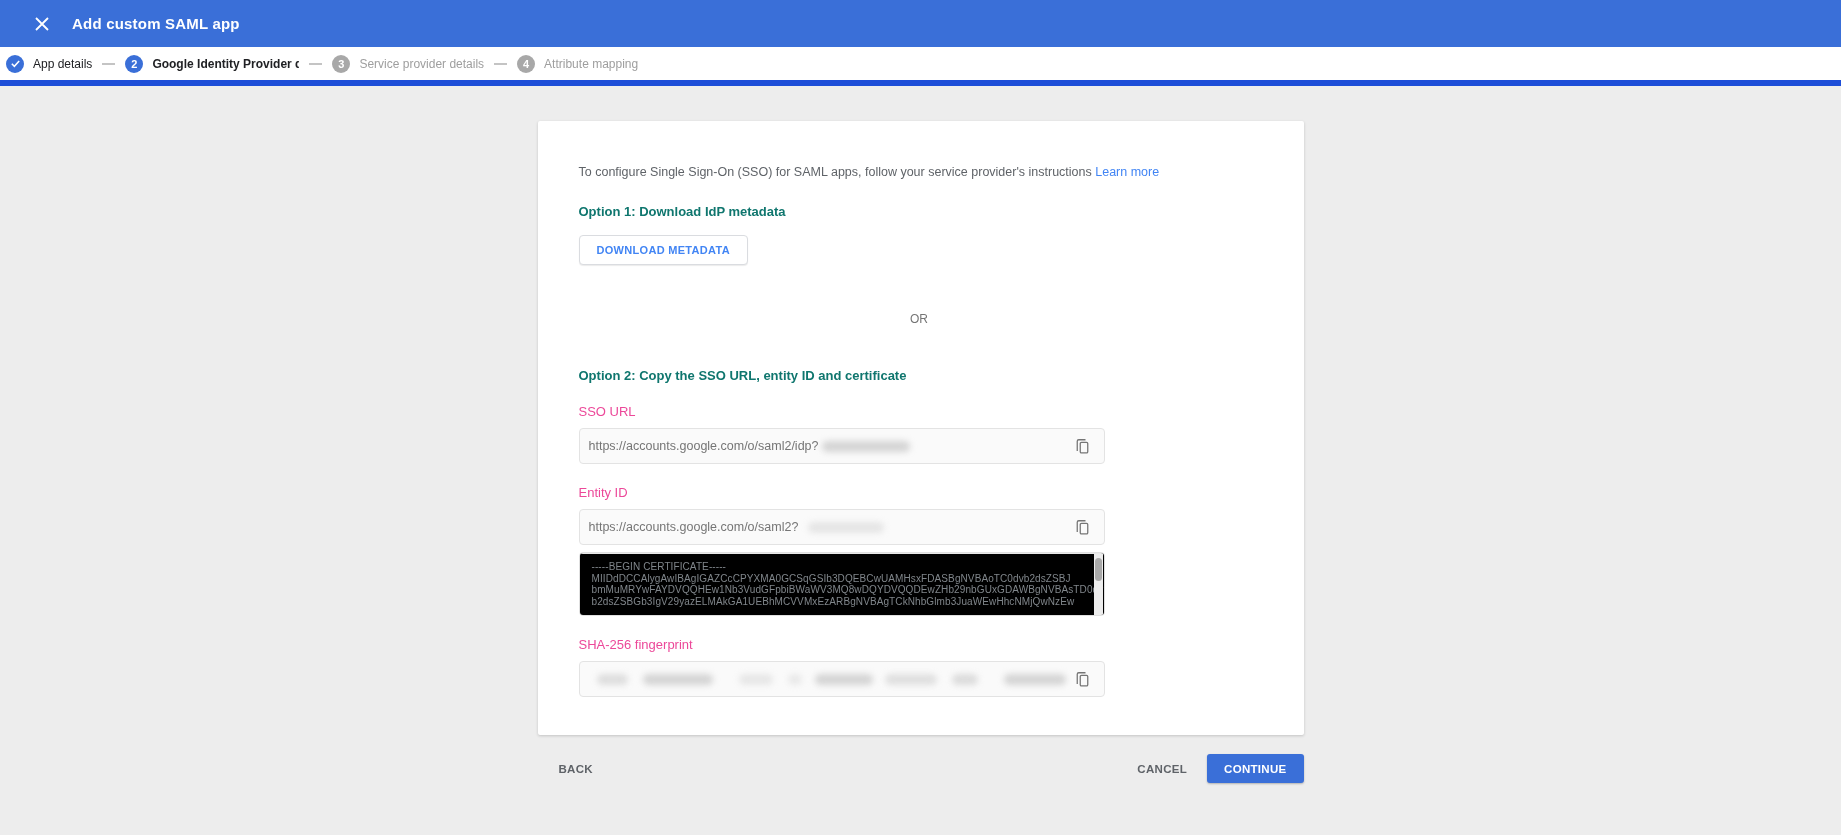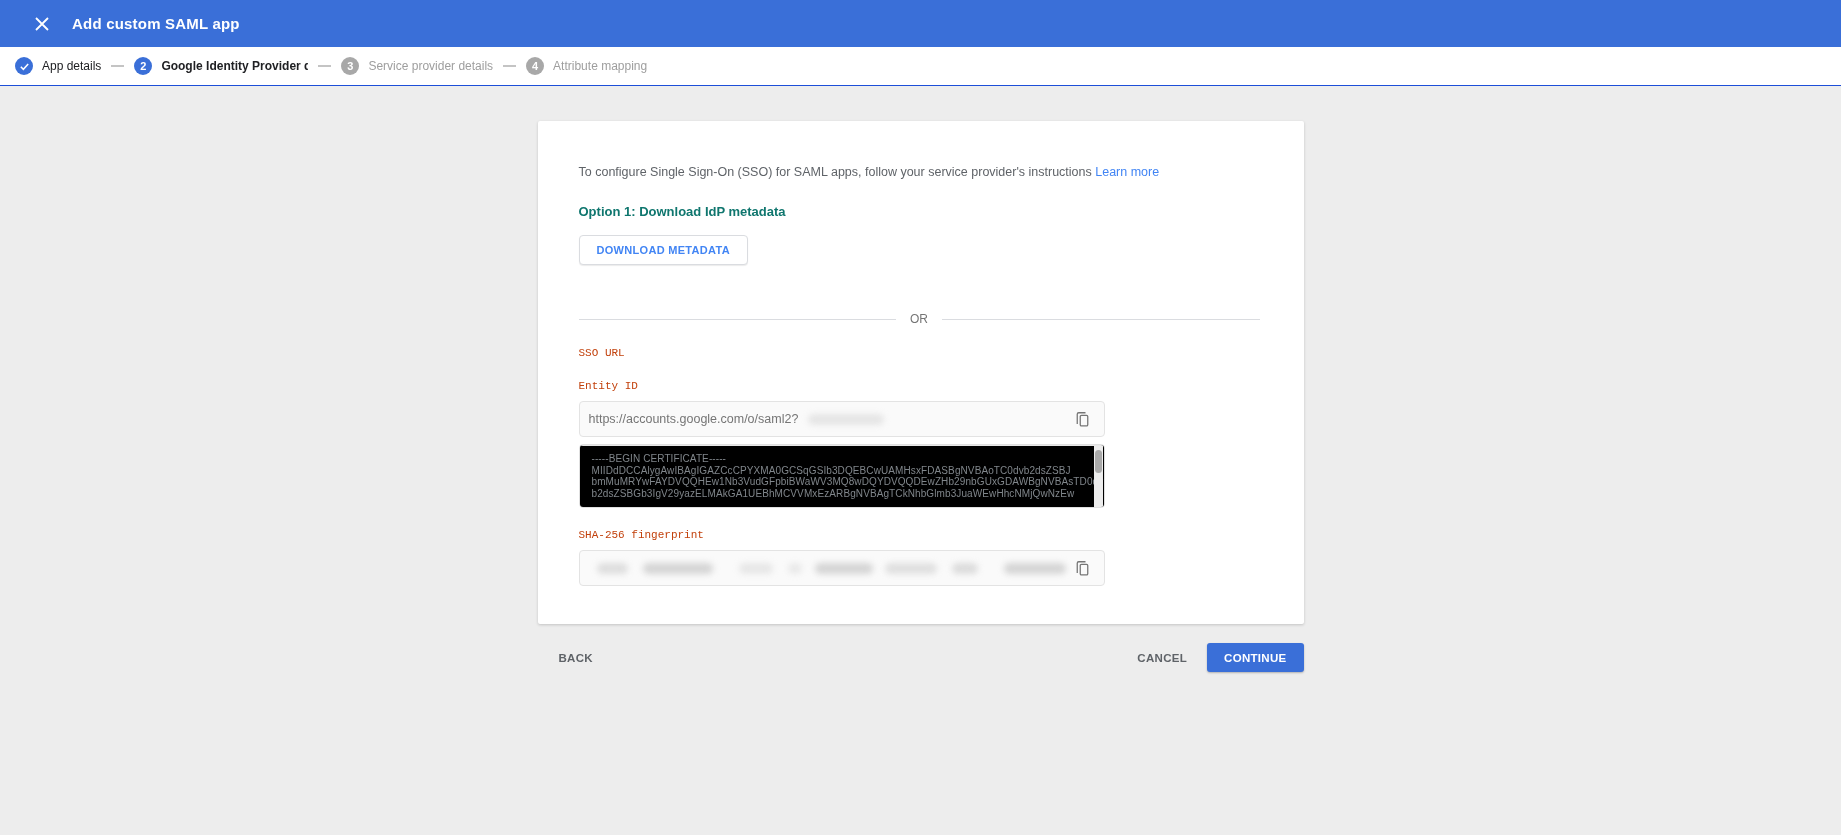--- a/index.html
+++ b/index.html
@@ -28,24 +28,24 @@
     font-size: 15px;
     font-weight: 700;
     letter-spacing: 0.2px;
     margin-left: 14px;
   }
 
   
   .stepper {
     height: 39px;
     background: #ffffff;
-    border-bottom: 1px solid #1d4ed8;
-    display: flex;
-    align-items: center;
-    padding-left: 15px;
+    border-bottom: 6px solid #1d4ed8;
+    display: flex;
+    align-items: center;
+    padding-left: 6px;
     font-size: 12px;
   }
   .step { display: flex; align-items: center; cursor: pointer; }
   .circle {
     width: 18px; height: 18px; border-radius: 50%;
     display: flex; align-items: center; justify-content: center;
     color: #fff; font-size: 11px; font-weight: 700;
     flex: none;
   }
   .circle.blue { background: #3a6fd8; }
@@ -94,27 +94,28 @@
     cursor: pointer;
   }
 
   .or-row {
     width: 681px;
     margin-top: 47px;
     display: flex;
     align-items: center;
     color: #757575;
     font-size: 12px;
+    flex-direction: column;
   }
   .or-row .line { flex: 1; height: 1px; background: #dadce0; }
   .or-row .or-text { margin: 0 14px; }
 
   .section2-heading { margin-top: 42px; }
 
-  .flabel { margin-top: 21px; font-size: 11px; color: #c2410c; display: flex; align-items: center; font-family: Liberation Mono, monospace; }
+  .flabel { margin-top: 21px; font-size: 13px; color: #ec4899; display: flex; align-items: center; }
   .caret { display: inline-block; width: 1.5px; height: 14px; background: #111; margin-right: 1px; }
 
   .field {
     margin-top: 9px;
     width: 526px;
     height: 36px;
     background: #fafafa;
     border: 1px solid #e3e3e3;
     border-radius: 4px;
     display: flex;
@@ -266,23 +267,34 @@
     <div class="opt-heading">Option 1: Download IdP metadata</div>
 
     <button class="dl-btn">DOWNLOAD METADATA</button>
 
     <div class="or-row">
       <span class="line"></span>
       <span class="or-text">OR</span>
       <span class="line"></span>
     </div>
 
+    <div class="opt-heading section2-heading">Option 2: Copy the SSO URL, entity ID and certificate</div>
 
     
     <div class="flabel">SSO URL</div>
+    <div class="field">
+      <span class="fval">https://accounts.google.com/o/saml2/idp?</span>
+      <span class="blurblob" style="width:88px; margin-left:3px;"></span>
+      <button class="icon-btn">
+        <svg width="15" height="17" viewBox="0 0 20 22">
+            <path d="M14 2 H5 a2 2 0 0 0 -2 2 v13" stroke="#757575" stroke-width="1.7" fill="none"></path>
+            <rect x="7" y="5.5" width="10" height="14" rx="1.6" stroke="#757575" stroke-width="1.7" fill="none"></rect>
+          </svg>
+      </button>
+    </div>
 
     
     <div class="flabel">Entity ID</div>
     <div class="field">
       <span class="fval">https://accounts.google.com/o/saml2?</span>
       <span class="blurblob" style="width:76px; margin-left:10px; opacity:0.55;"></span>
       <button class="icon-btn">
         <svg width="15" height="17" viewBox="0 0 20 22">
             <path d="M14 2 H5 a2 2 0 0 0 -2 2 v13" stroke="#757575" stroke-width="1.7" fill="none"></path>
             <rect x="7" y="5.5" width="10" height="14" rx="1.6" stroke="#757575" stroke-width="1.7" fill="none"></rect>

